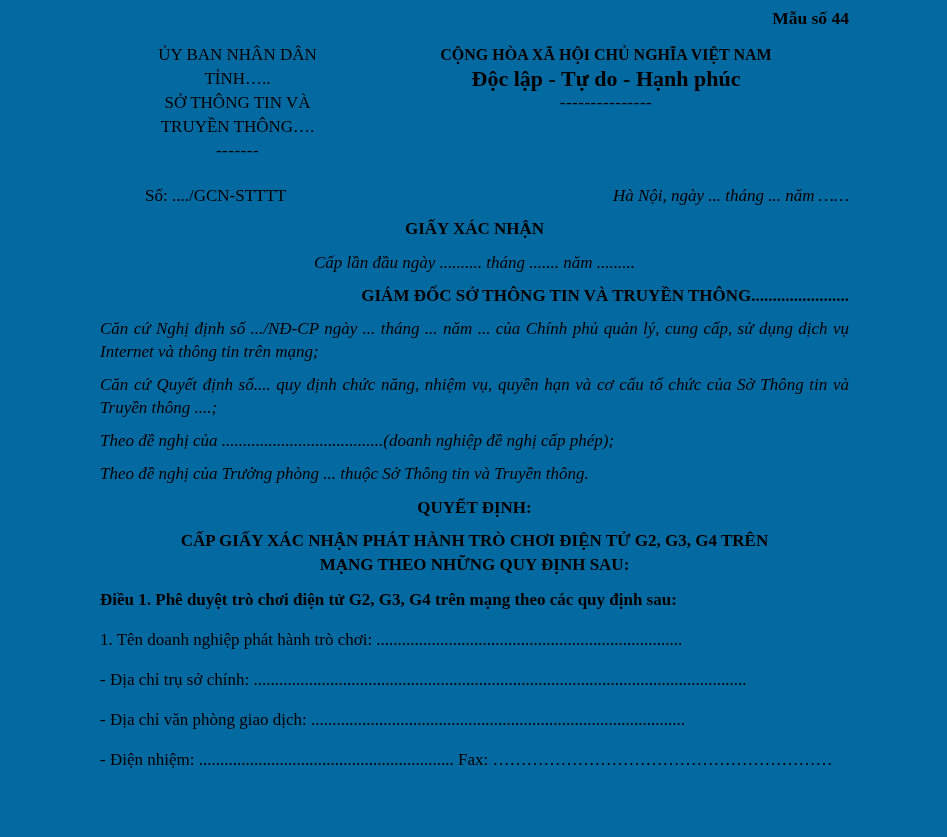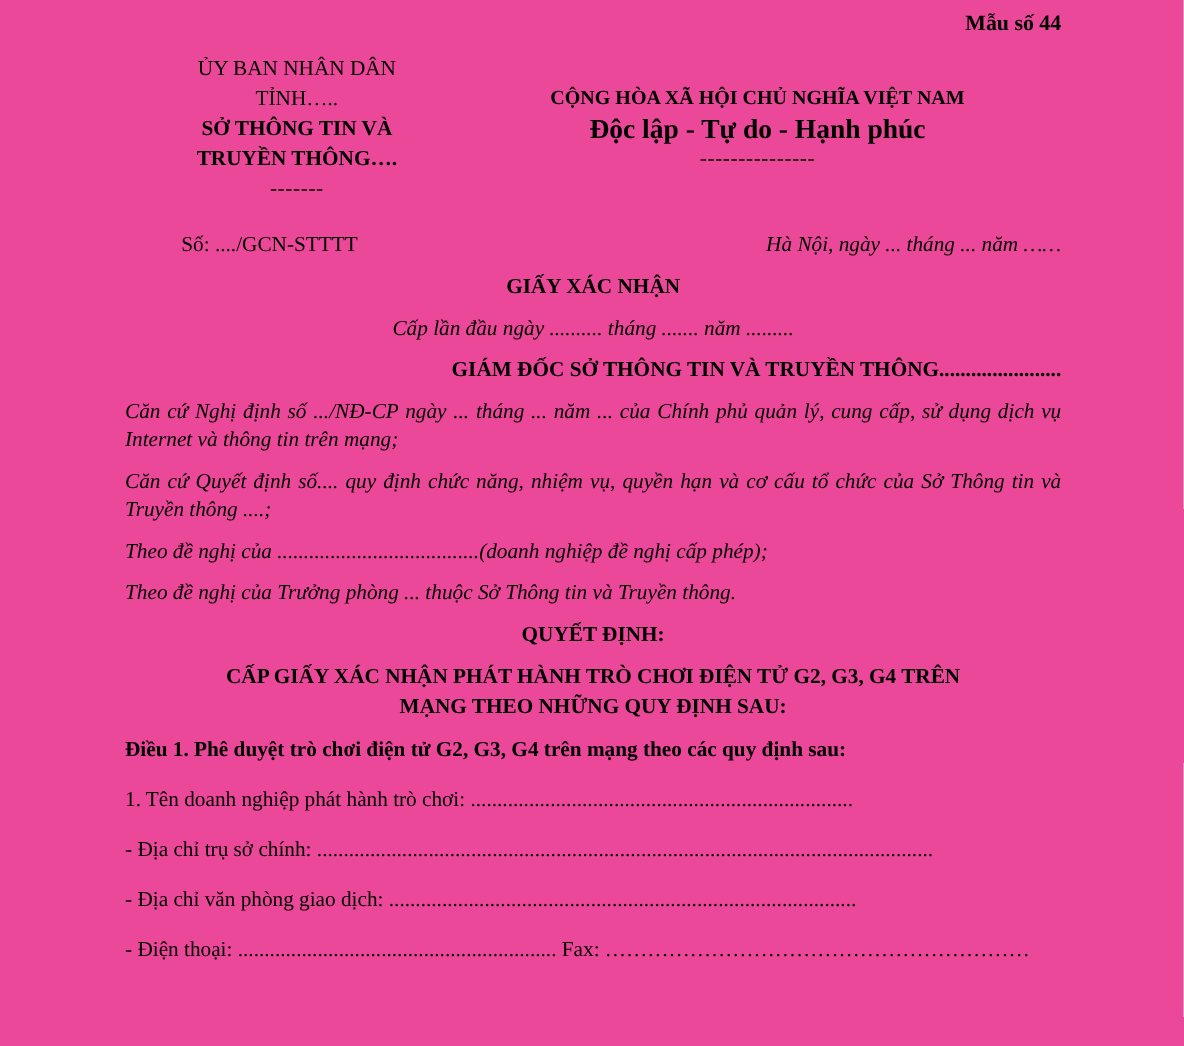--- a/index.html
+++ b/index.html
@@ -3,25 +3,25 @@
 <meta charset="utf-8">
 <style>
   html, body { margin: 0; padding: 0; background: #ffffff; }
   .page {
     position: relative;
     width: 947px; height: 837px;
     box-sizing: border-box;
     padding: 8px 98px 0 100px;
     font-family: "Liberation Serif", "DejaVu Serif", serif;
     font-size: 17px; color: #000;
-    overflow: hidden; background: #ec4899;
+    overflow: hidden; background: #0369a1;
   }
-  .bold { font-weight: bold; }
+  .bold { font-weight: normal; }
   .form-number { text-align: right; font-weight: bold; font-size: 17.5px; line-height: 20px; }
-  .header-row { display: flex; margin-top: 15px; align-items: center; }
+  .header-row { display: flex; margin-top: 15px; }
   .header-left { width: 275px; text-align: center; line-height: 24px; }
   .header-right { flex: 1; text-align: center; line-height: 24px; padding-right: 12px; }
   .hr-name { font-weight: bold; font-size: 16px; }
   .hr-motto { font-weight: bold; font-size: 22px; }
   .divider { line-height: 24px; letter-spacing: 0.5px; }
   .doc-meta { display: flex; justify-content: space-between; margin-top: 21px; line-height: 23px; }
   .doc-number { margin-left: 45px; }
   .date-line { font-style: italic; }
   .title-block { text-align: center; font-weight: bold; margin-top: 10px; line-height: 24px; }
   .issue-line { text-align: center; font-style: italic; margin-top: 10px; line-height: 23px; }
@@ -77,15 +77,15 @@
   <div class="decision-sub">
     <div>CẤP GIẤY XÁC NHẬN PHÁT HÀNH TRÒ CHƠI ĐIỆN TỬ G2, G3, G4 TRÊN</div>
     <div>MẠNG THEO NHỮNG QUY ĐỊNH SAU:</div>
   </div>
 
   <p class="article-heading">Điều 1. Phê duyệt trò chơi điện tử G2, G3, G4 trên mạng theo các quy định sau:</p>
 
   <p class="field-line">1. Tên doanh nghiệp phát hành trò chơi: ........................................................................</p>
   <p class="field-line">- Địa chỉ trụ sở chính: ....................................................................................................................</p>
   <p class="field-line">- Địa chỉ văn phòng giao dịch: ........................................................................................</p>
-  <p class="field-line">- Điện thoại: ............................................................ Fax: ……………………………………………………</p>
+  <p class="field-line">- Điện nhiệm: ............................................................ Fax: ……………………………………………………</p>
 
 </div>
 
 </body></html>

